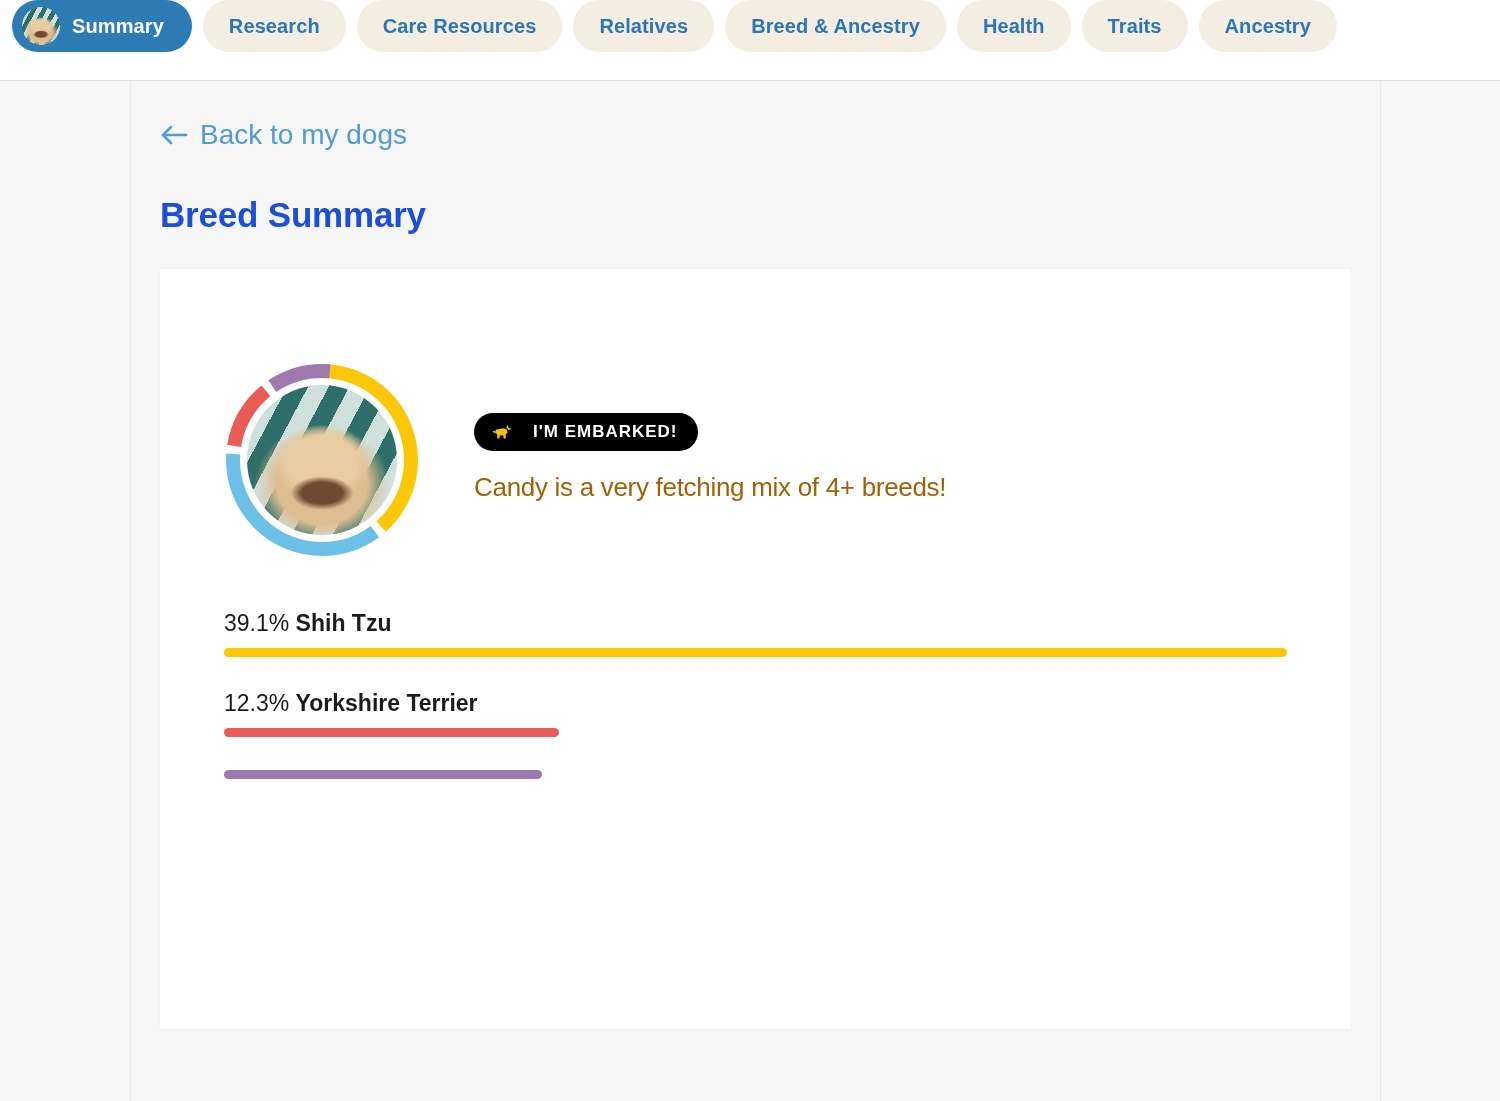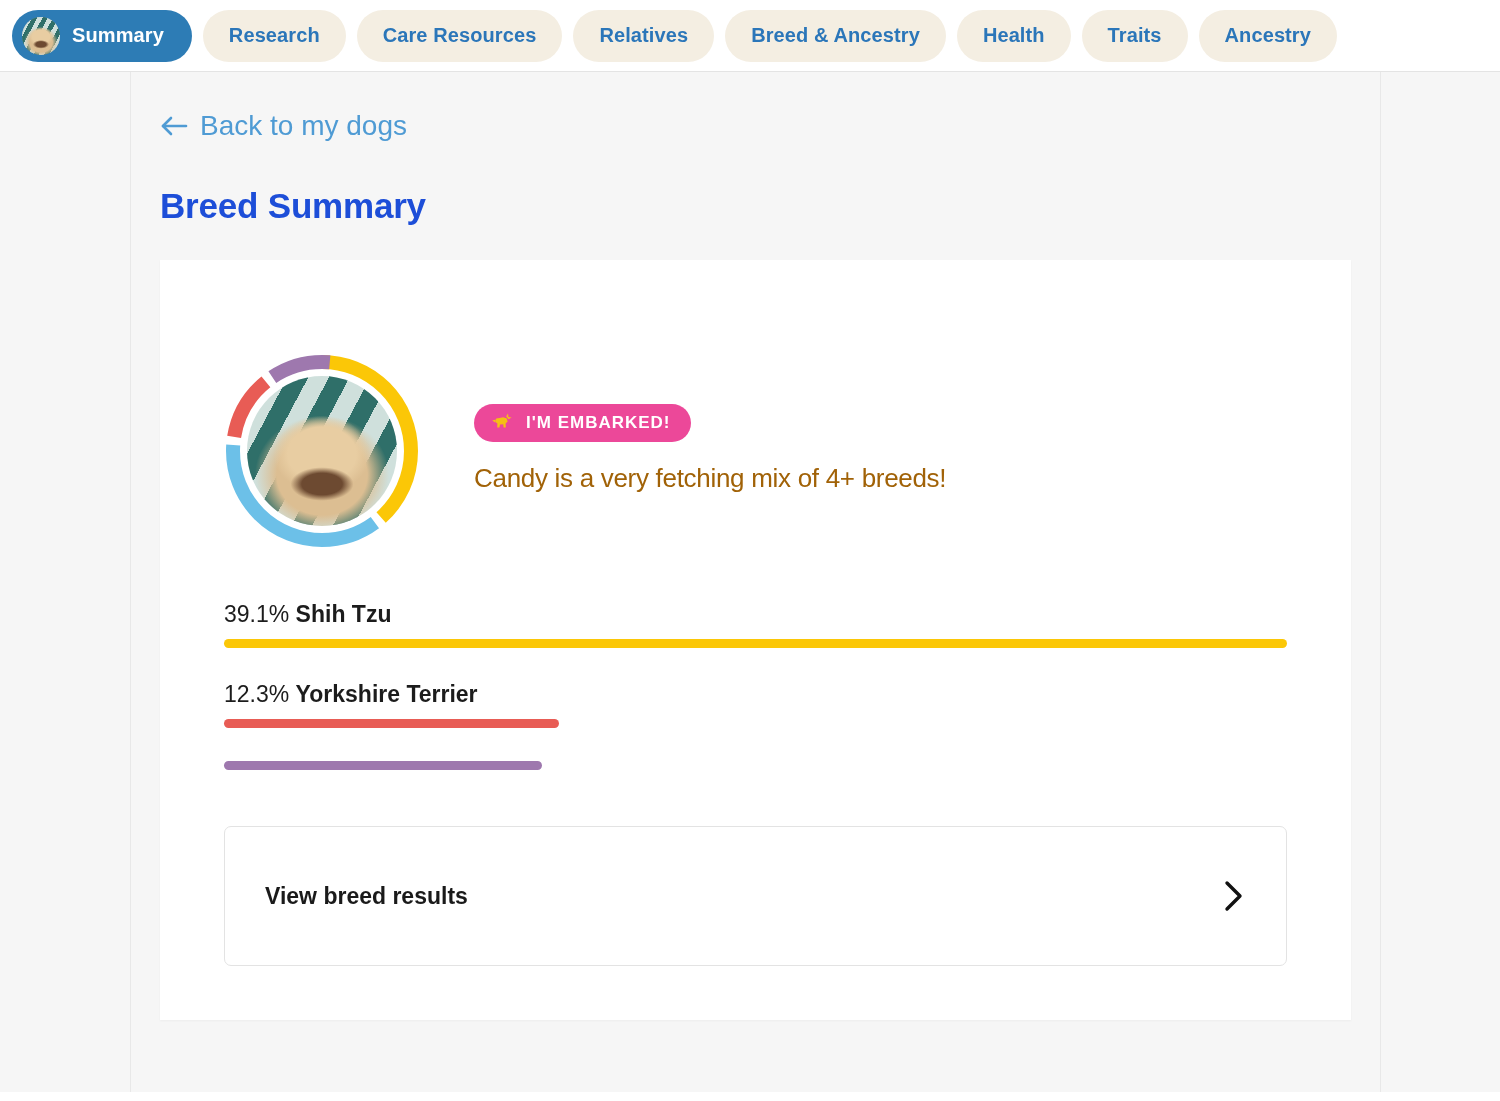--- a/index.html
+++ b/index.html
@@ -11,25 +11,25 @@
     height: 1101px;
     background: #ffffff;
     font-family: "Liberation Sans", sans-serif;
     overflow: hidden;
     -webkit-font-smoothing: antialiased;
   }
 
   
   .navbar {
     position: relative;
-    height: 72px;
+    height: 81px;
     background: #ffffff;
     border-bottom: 1px solid #e4e4e4;
     display: flex;
-    align-items: center;
+    align-items: flex-start;
     padding: 0 12px;
     box-sizing: border-box;
     gap: 11px;
   }
   .nav-pill {
     background: #f4eee2;
     color: #2b76b9;
     border-radius: 999px;
     height: 52px;
     display: flex;
@@ -152,23 +152,23 @@
     left: 23px;
     top: 23px;
     width: 150px;
     height: 150px;
     border-radius: 50%;
     overflow: hidden;
   }
   .hero-right { padding-bottom: 4px; }
   .embarked-badge {
     display: inline-flex;
-    align-items: flex-start;
-    gap: 13px;
-    background: #ec4899;
+    align-items: flex-end;
+    gap: 20px;
+    background: #000000;
     color: #ffffff;
     border-radius: 999px;
     padding: 9px 20px 9px 17px;
     font-size: 17px;
     font-weight: bold;
     letter-spacing: 1px;
   }
   .headline {
     font-size: 26px;
     color: #a16207;
@@ -322,22 +322,16 @@
         </div>
 
         <div class="breed-row">
           <div class="breed-track">
             <div class="breed-bar" style="width:29.9%;background:#9e78ae;"></div>
           </div>
         </div>
 
       </div>
 
-      <div class="results-card">
-        <span class="results-card-label">View breed results</span>
-        <svg class="chev" width="26" height="34" viewBox="0 0 26 34">
-          <polyline points="7,4 20,17 7,30" fill="none" stroke="#111111" stroke-width="3.4" stroke-linecap="round" stroke-linejoin="round"></polyline>
-        </svg>
-      </div>
 
     </div>
   </div>
 </div>
 
 </body></html>

